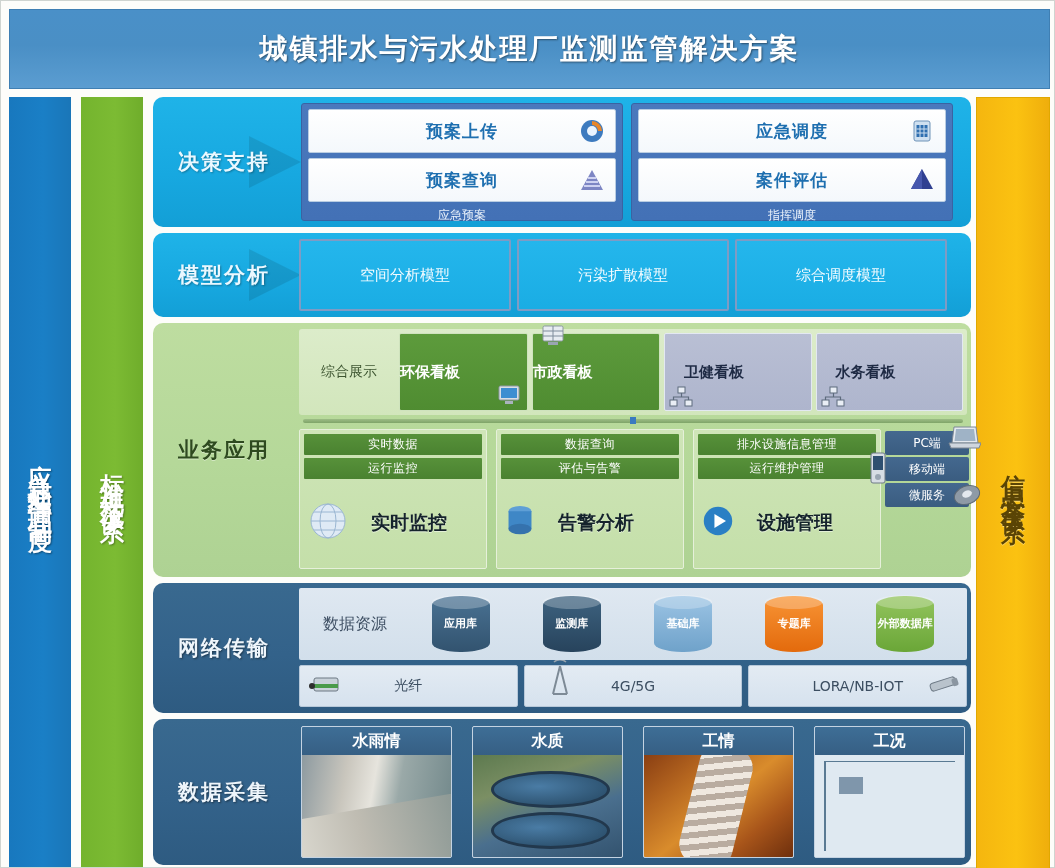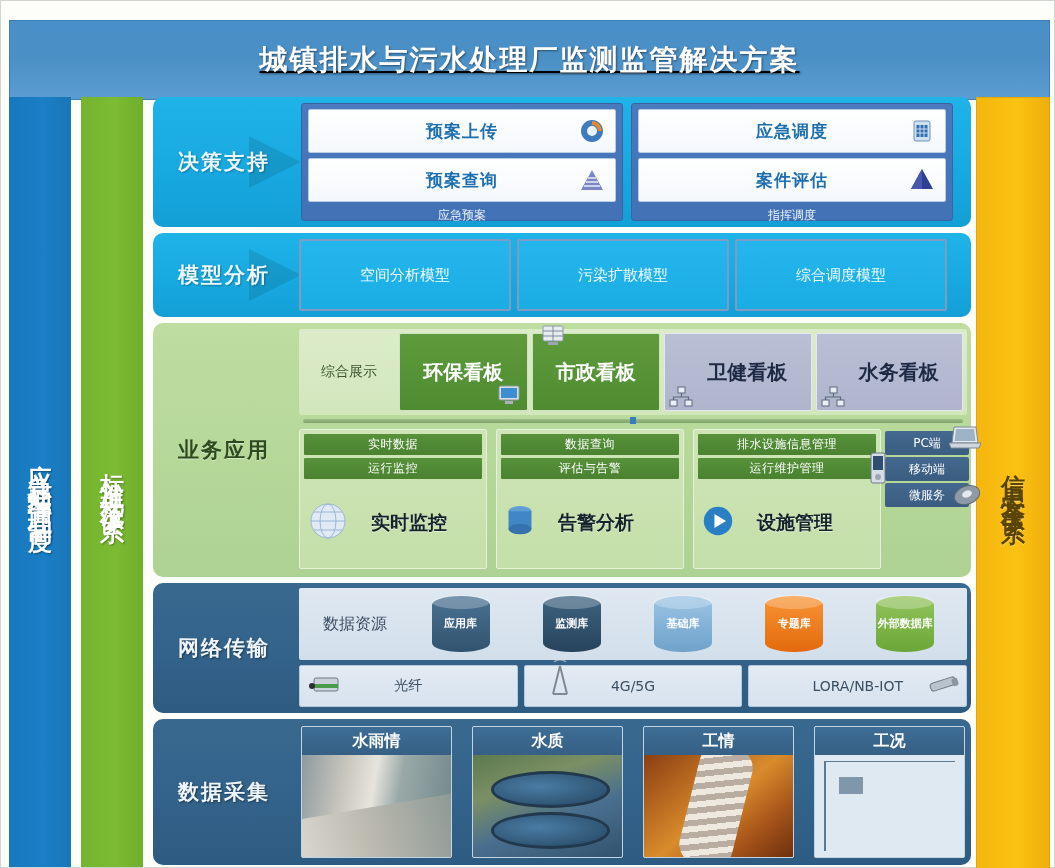--- a/index.html
+++ b/index.html
@@ -1,22 +1,22 @@
 <!DOCTYPE html>
 <html><head>
 <meta charset="utf-8">
 <style>
   html,body{margin:0;padding:0;background:#fff;}
   body{width:1055px;height:868px;font-family:"DejaVu Sans","Liberation Sans",sans-serif;overflow:hidden;}
   #root{position:relative;width:1055px;height:868px;background:#fdfdfa;box-sizing:border-box;border:1px solid #cfd4d0;}
 
   
-  .title-bar{position:absolute;left:8px;top:19px;width:1039px;height:78px;
+  .title-bar{position:absolute;left:8px;top:8px;width:1039px;height:78px;
     background:linear-gradient(180deg,#4a90c8 0%,#4a8fc5 45%,#5b9dd1 100%);
-    border:1px solid #3f7fb3;display:flex;align-items:center;justify-content:center;text-decoration:underline;}
+    border:1px solid #3f7fb3;display:flex;align-items:center;justify-content:center;}
   .title-bar .t{font-size:28px;font-weight:bold;color:#ffffff;letter-spacing:2px;
     text-shadow:1px 1px 2px rgba(0,0,0,.45);}
 
   
   .side{position:absolute;top:96px;height:770px;display:flex;align-items:center;justify-content:center;}
   .side .v{writing-mode:vertical-rl;text-orientation:upright;font-size:24px;font-weight:bold;letter-spacing:9px;}
   #side-blue{left:8px;width:62px;background:linear-gradient(90deg,#1878be 0%,#1a7fc6 55%,#1a76b8 100%);}
   #side-blue .v{color:#fff;text-shadow:1px 1px 2px rgba(0,0,0,.4);}
   #side-green{left:80px;width:62px;background:linear-gradient(90deg,#74b42e 0%,#7cbb33 55%,#6fad2b 100%);}
   #side-green .v{color:#fff;text-shadow:1px 1px 2px rgba(0,0,0,.35);}
@@ -60,22 +60,22 @@
     border:2px solid #7f9bc4;border-radius:2px;display:flex;align-items:center;justify-content:center;
     font-size:15px;color:#f2fbff;box-sizing:border-box;}
   #mc0{left:4px;width:212px;} #mc1{left:222px;width:212px;} #mc2{left:440px;width:212px;}
 
   
   #band-biz{top:226px;width:818px;height:254px;}
   .biz-top{position:absolute;left:4px;top:6px;right:4px;height:86px;
     background:linear-gradient(180deg,#dcecca 0%,#d2e6bc 100%);border-radius:3px;}
   .biz-top-inner{display:flex;align-items:stretch;height:100%;padding:4px;box-sizing:border-box;gap:4px;}
   .disp-label{width:92px;display:flex;align-items:center;justify-content:center;font-size:14px;color:#3c5430;}
-  .kanban{flex:1;border-radius:2px;display:flex;align-items:center;justify-content:center;position:relative;
-    font-size:20px;font-weight:bold;box-sizing:border-box;}
+  .kanban{flex:1;border-radius:2px;display:flex;align-items:center;position:relative;
+    font-size:15px;font-weight:bold;box-sizing:border-box;}
   .kb-green{background:linear-gradient(180deg,#5d9b3c 0%,#4f8c31 100%);border:1px solid #cfe3be;color:#ffffff;}
   .kb-grey{background:linear-gradient(180deg,#b9bfd4 0%,#aeb5cd 100%);border:1px solid #e3e8f2;color:#1e2a44;padding-left:19px;}
   .kb-ic{position:absolute;width:24px;height:22px;}
 
   .biz-divider{position:absolute;left:8px;right:8px;top:96px;height:4px;
     background:linear-gradient(180deg,#9dbd86 0%,#7fa468 100%);border-radius:2px;}
   .biz-dot{position:absolute;left:50%;top:94px;width:6px;height:7px;background:#3a7ac0;transform:translateX(-50%);}
 
   .biz-cols{position:absolute;left:4px;top:106px;right:90px;height:140px;display:flex;gap:9px;}
   .biz-col{flex:1;background:linear-gradient(180deg,#cfe5b8 0%,#c4dfa9 100%);border:1px solid #e6f0da;

